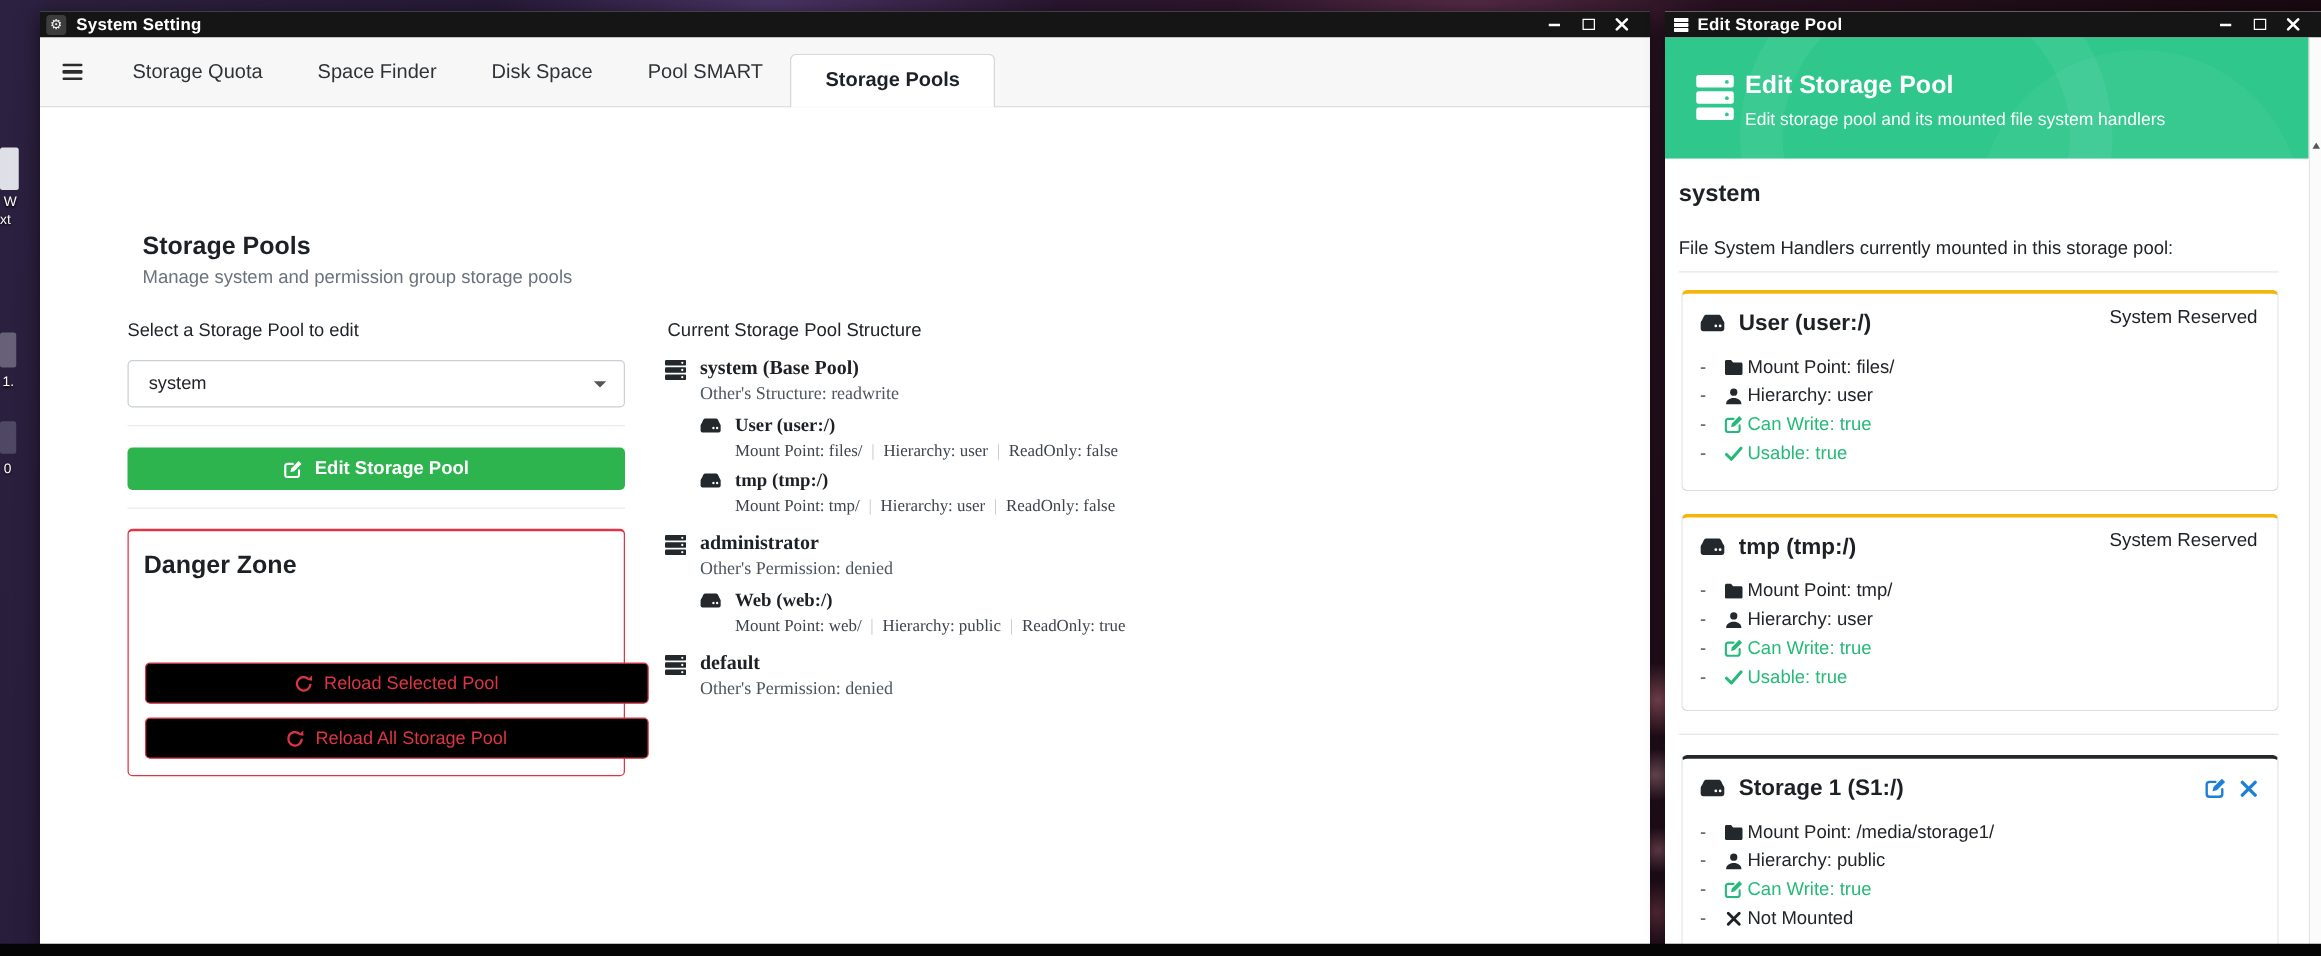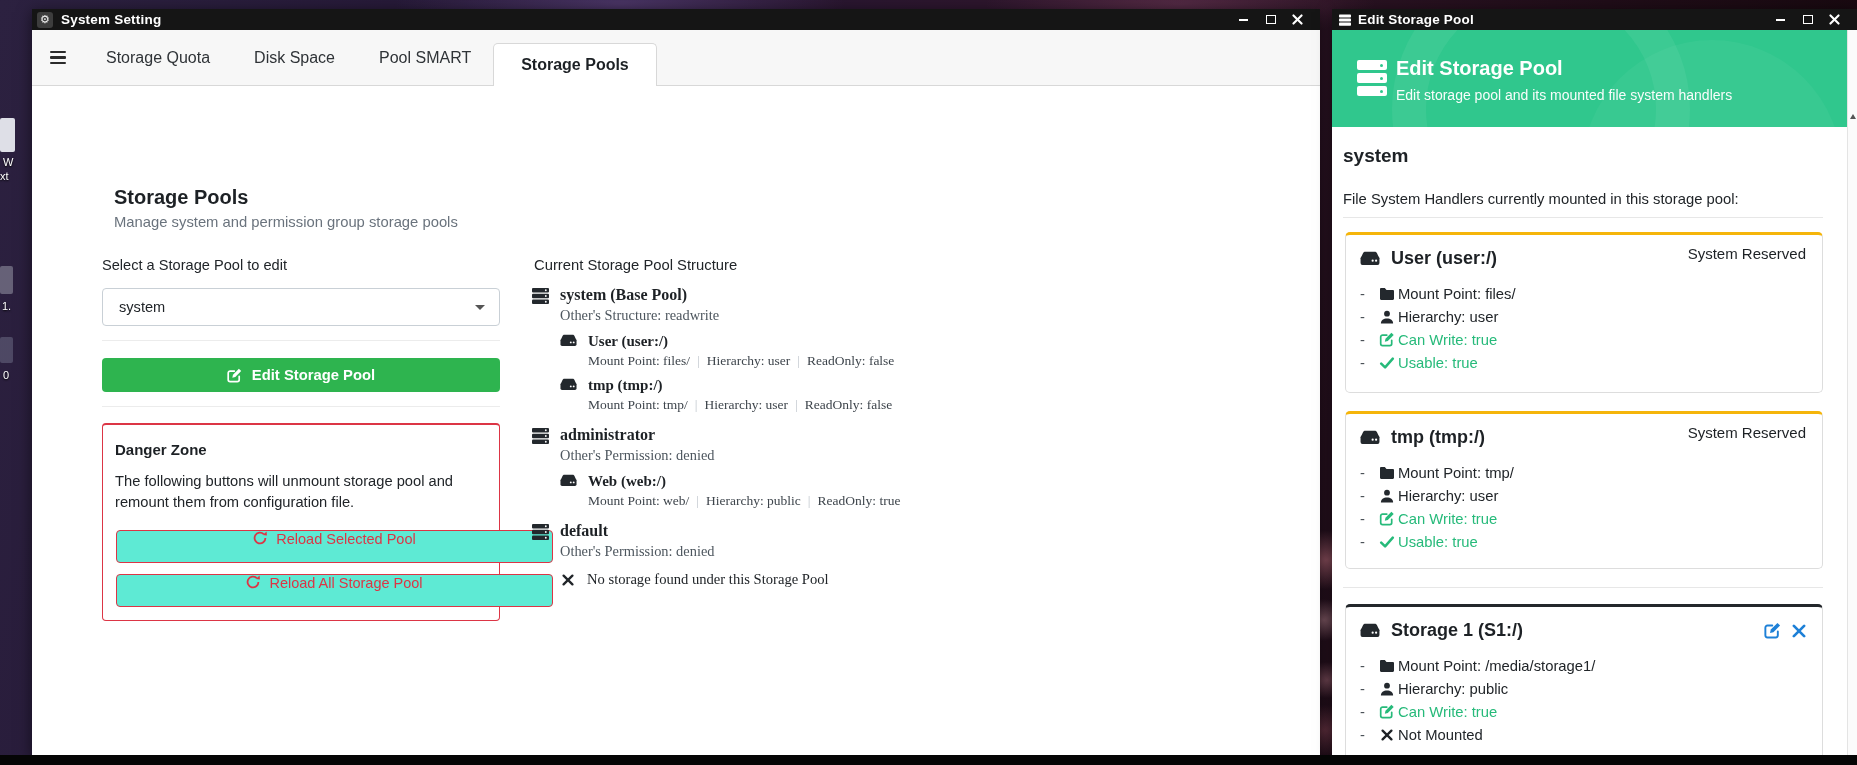--- a/index.html
+++ b/index.html
@@ -65,25 +65,25 @@
                    border-right:5px solid transparent; border-top:5px solid #555; }
   .hr { position:absolute; height:1px; background:#ececec; }
   .hr-1 { left:70px; top:254px; width:398px; }
   .hr-2 { left:70px; top:320px; width:398px; }
   .btn-green { position:absolute; left:70px; top:272px; width:398px; height:34px; background:#2eb44f;
                border:none; border-radius:4px; color:#fff; font-weight:700; font-size:14.8px;
                display:flex; align-items:center; justify-content:center; gap:10px; cursor:default;
                font-family:inherit; }
   .danger { position:absolute; left:70px; top:337px; width:398px; height:198px;
             border:1px solid #dc3545; border-top-width:2px; border-radius:4px; background:#fff; }
-  .dz-title { position:absolute; left:12px; top:16px; font-size:15px; font-weight:700; color:#1d2125; }
+  .dz-title { position:absolute; left:12px; top:16px; font-size:20px; font-weight:700; color:#1d2125; }
   .dz-text  { position:absolute; left:12px; top:46px; width:344px; font-size:14.7px; line-height:21px; color:#212529; }
-  .btn-outline-red { position:absolute; left:13px; width:437px; height:33px; background:#5eead4;
+  .btn-outline-red { position:absolute; left:13px; width:403px; height:33px; background:#000000;
                      border:1px solid #dc3545; border-radius:4px; color:#dc3545; font-size:14.5px;
-                     display:flex; justify-content:center; gap:9px; cursor:default;
+                     display:flex; align-items:center; justify-content:center; gap:9px; cursor:default;
                      font-family:inherit; }
   .dz-btn1 { top:105px; } .dz-btn2 { top:149px; }
 
   
   .tree-label { position:absolute; left:502px; top:171px; font-size:14.8px; color:#212529; }
   .tree { position:absolute; left:500px; top:200px; width:620px; }
   .pool { margin-bottom:13px;font-family:Liberation Serif, serif; }
   .pool-head { display:flex; gap:11px; }
   .pool-head .ic { margin-top:2px; flex:none; color:#23282d; }
   .pool-name { font-size:16px; font-weight:700; color:#1d2125; }
@@ -217,20 +217,21 @@
       </div>
     </div>
 
     <div class="tabbar">
       <div class="hamburger">
           <i></i>
           <i></i>
           <i></i>
         </div>
       <div class="tab">Storage Quota</div>
+      <div class="tab">Space Finder</div>
       <div class="tab">Disk Space</div>
       <div class="tab">Pool SMART</div>
       <div class="tab active">Storage Pools</div>
     </div>
 
     <div class="content">
       <div class="page-title">Storage Pools</div>
       <div class="page-sub">Manage system and permission group storage pools</div>
 
       <div class="sel-label">Select a Storage Pool to edit</div>
@@ -245,21 +246,20 @@
         <svg class="ic" width="15" height="15">
             <use href="#i-edit"></use>
           </svg>
         <span>Edit Storage Pool</span>
       </button>
 
       <div class="hr hr-2"></div>
 
       <div class="danger">
         <div class="dz-title">Danger Zone</div>
-        <div class="dz-text">The following buttons will unmount storage pool and remount them from configuration file.</div>
         <button class="btn-outline-red dz-btn1">
           <svg class="ic" width="14" height="14">
               <use href="#i-refresh"></use>
             </svg>
           <span>Reload Selected Pool</span>
         </button>
         <button class="btn-outline-red dz-btn2">
           <svg class="ic" width="14" height="14">
               <use href="#i-refresh"></use>
             </svg>
@@ -334,26 +334,20 @@
 
         <div class="pool">
           <div class="pool-head">
             <svg class="ic" width="17" height="16">
                 <use href="#i-server"></use>
               </svg>
             <div>
               <div class="pool-name">default</div>
               <div class="pool-perm">Other's Permission: denied</div>
             </div>
-          </div>
-          <div class="empty-row">
-            <svg class="ic" width="12" height="12">
-                <use href="#i-x"></use>
-              </svg>
-            <span>No storage found under this Storage Pool</span>
           </div>
         </div>
 
       </div>
     </div>
   </div>
 
   <div class="window win-right">
     <div class="titlebar">
       <svg class="ic tb-icon" width="12" height="12">

